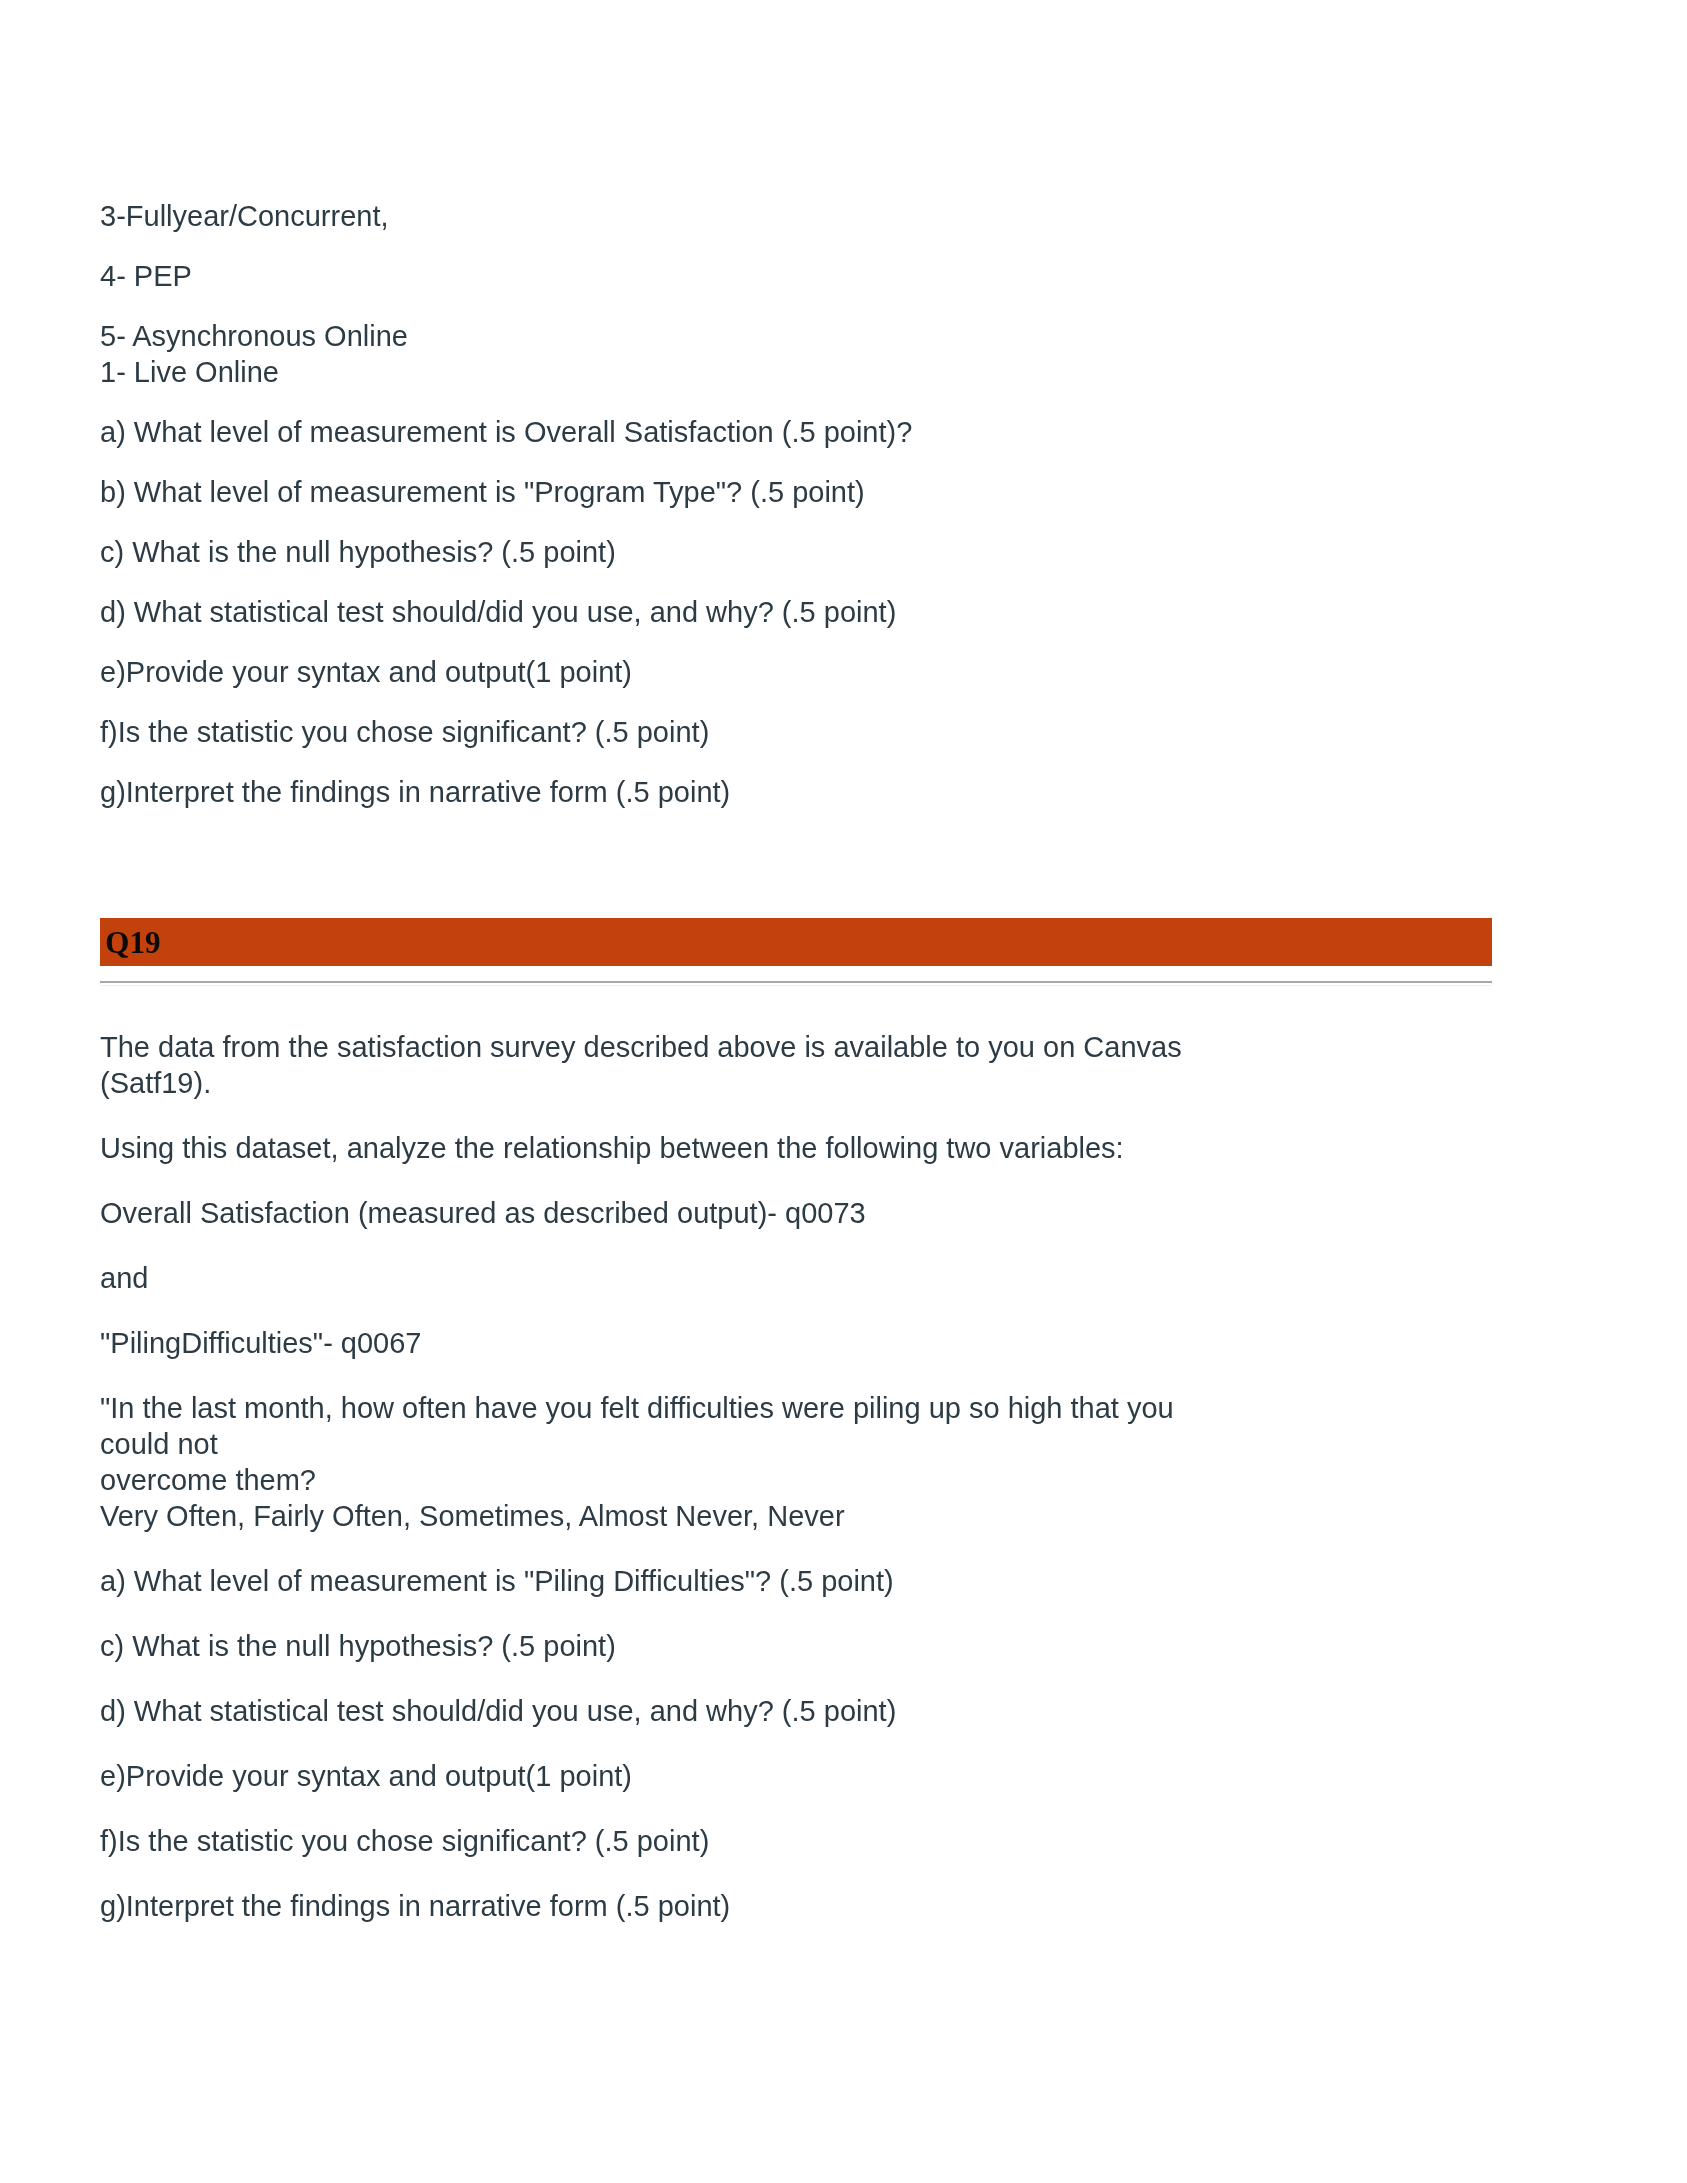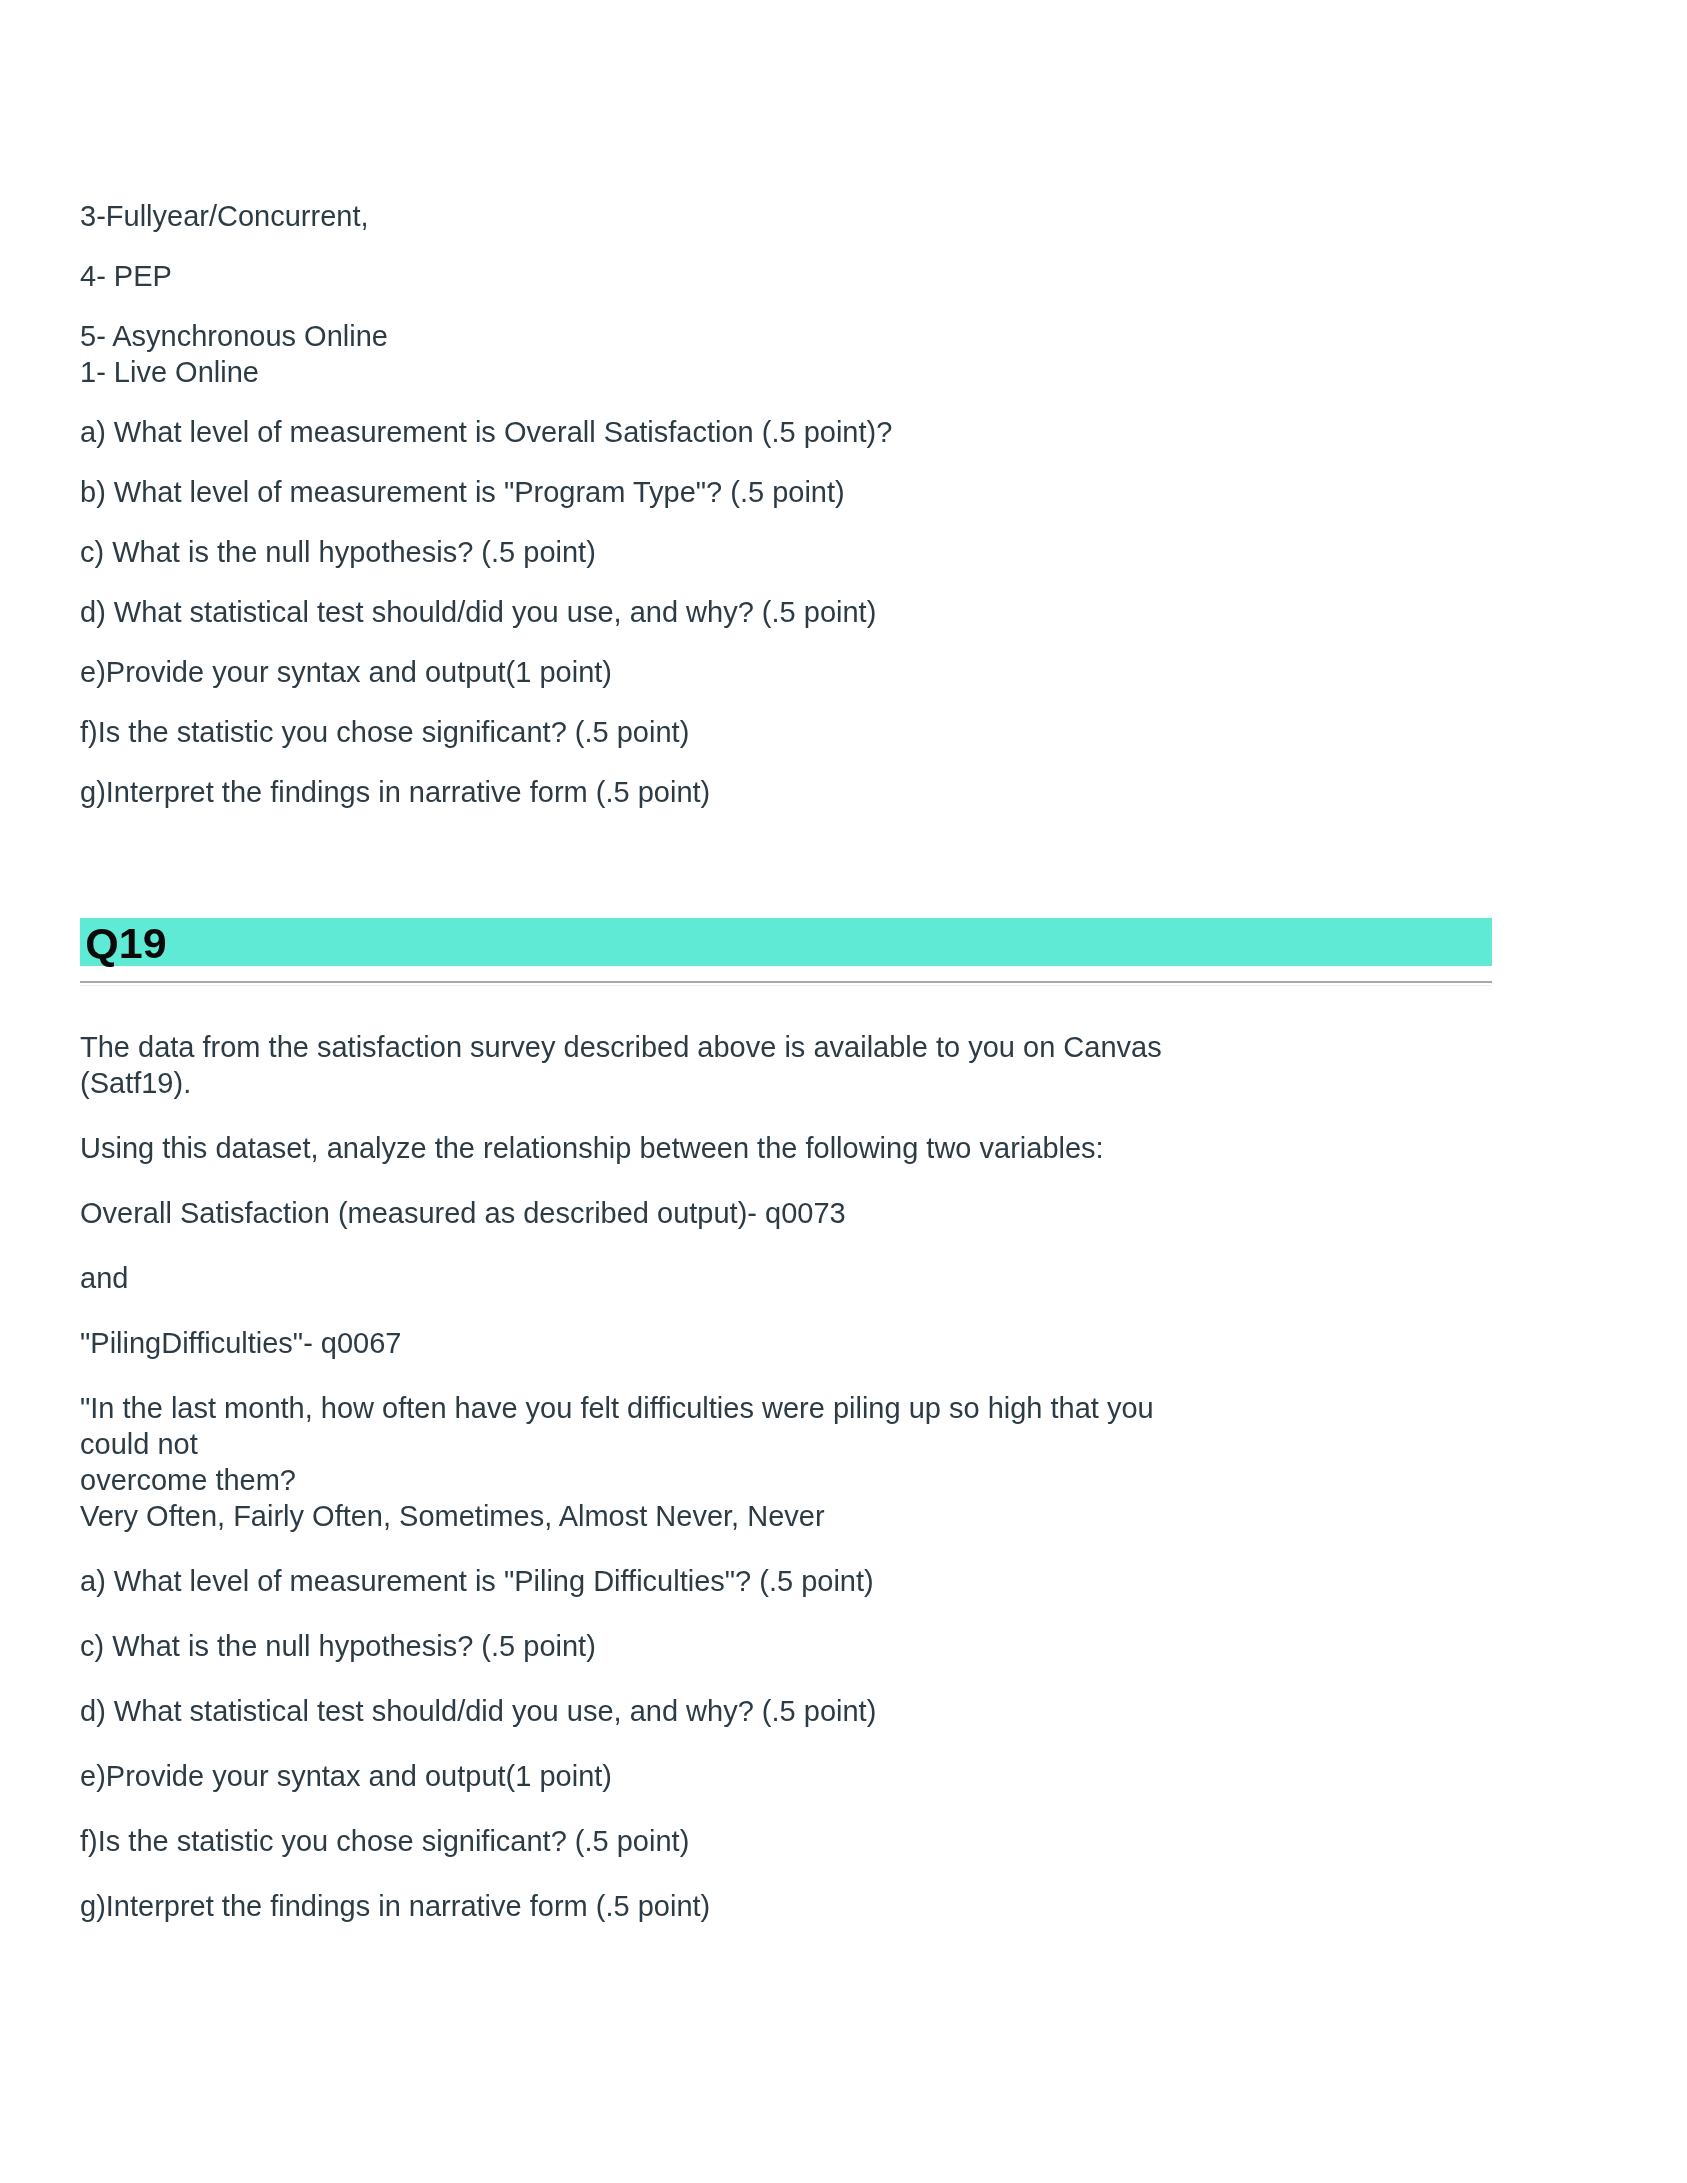--- a/index.html
+++ b/index.html
@@ -2,42 +2,42 @@
 <html style="font-size:10.6px"><head>
 <meta charset="utf-8">
 <style>
   html, body { margin: 0; padding: 0; background: #ffffff; }
   .page {
     position: relative;
     width: 1687px;
     height: 2183px;
     background: #ffffff;
     box-sizing: border-box;
-    padding: 198px 195px 0 80px;
+    padding: 198px 195px 0 100px;
     font-family: "Liberation Sans", sans-serif;
     color: #2d3b45;
     overflow: hidden;
   }
   .page p {
     margin: 0 0 24px 0;
     font-size: 29px;
     line-height: 36px;
     font-weight: 400;
   }
   .page p.bold { font-weight: 400; }
   .q19-section p { margin-bottom: 29px; }
   .question-header {
     margin-top: 108px;
     box-sizing: border-box;
     height: 48px;
-    background: #5eead4;
+    background: #c2410c;
     padding: 2.6px 0 0 5.3px;
-    font-family: Liberation Sans, sans-serif;
+    font-family: Liberation Serif, serif;
     font-weight: 700;
-    font-size: 43px;
+    font-size: 31px;
     line-height: 44px;
     color: #0a0a0a;
   }
   .rule-wrap { margin: 14.6px 0 43px 0; }
   .rule-dark { height: 2.6px; background: #a8a8a8; }
   .rule-light { height: 1.3px; background: #f0f0f0; margin-top: 2px; }
 </style>
 </head>
 <body>
 

